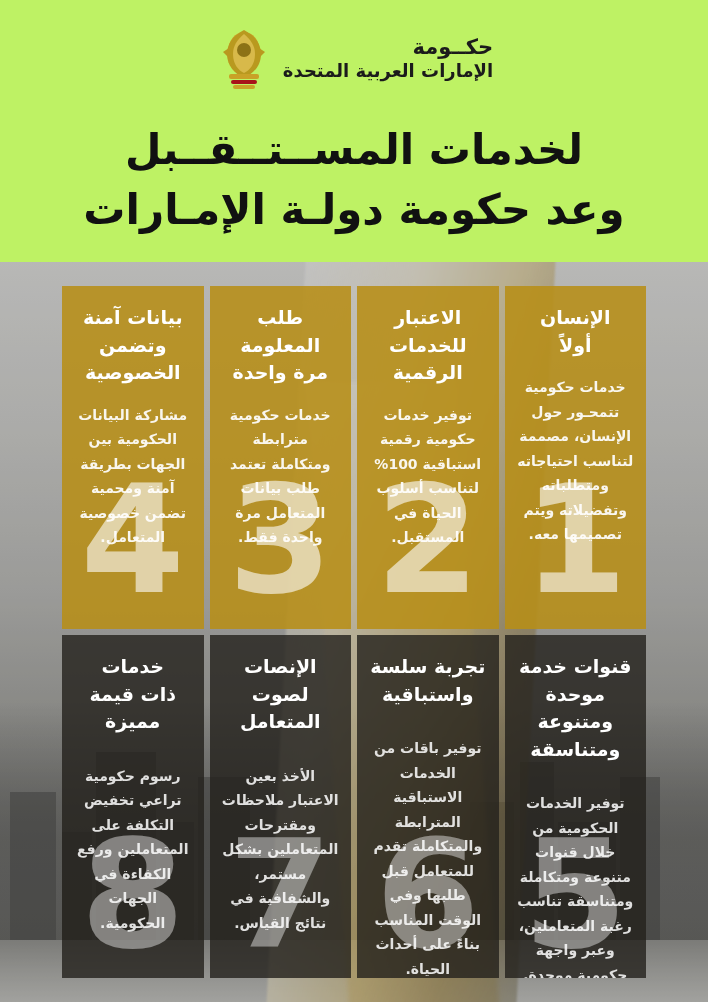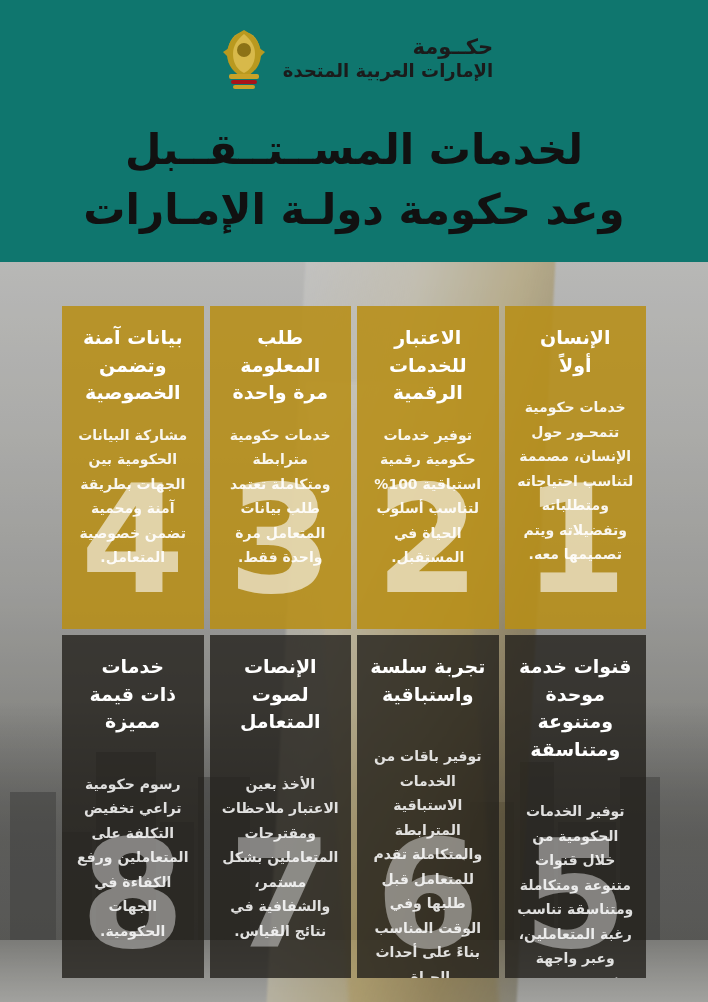--- a/index.html
+++ b/index.html
@@ -8,21 +8,21 @@
     background:#ffffff;
     font-family:"DejaVu Sans","Liberation Sans",sans-serif;
     overflow:hidden;
     position:relative;
   }
   .page{position:relative;width:708px;height:1002px;}
 
   
   .header{
     height:329px;
-    background:#0f766e;
+    background:#bef264;
     display:flex;
     flex-direction:column;
     align-items:center;
   }
   .emblem-row{
     margin-top:22px;
     display:flex;
     align-items:center;
     justify-content:center;
     gap:10px;
@@ -120,22 +120,22 @@
   .panel{
     position:relative;
     overflow:hidden;
     padding:18px 12px 10px 12px;
     box-sizing:border-box;
     display:flex;
     flex-direction:column;
     align-items:center;
     text-align:center;
   }
-  .panel.gold{background:rgba(183,142,23,.88);margin-top:20px;}
-  .panel.dark{background:rgba(35,32,28,.80);gap:8px;}
+  .panel.gold{background:rgba(183,142,23,.88);}
+  .panel.dark{background:rgba(35,32,28,.80);}
   .panel h3{
     margin:0;
     color:#ffffff;
     font-size:19px;
     font-weight:bold;
     line-height:1.45;
     letter-spacing:0px;
   }
   .panel p{
     margin:16px 0 0 0;

